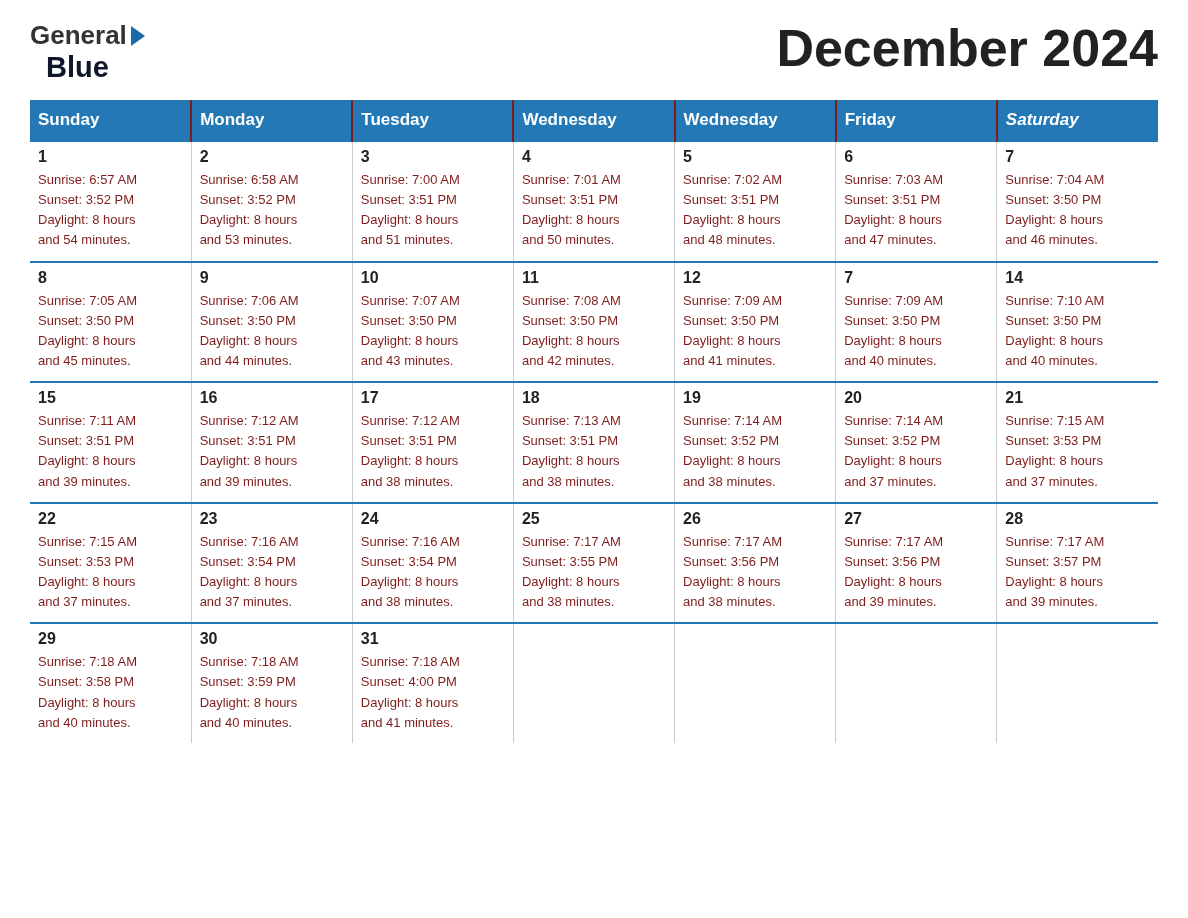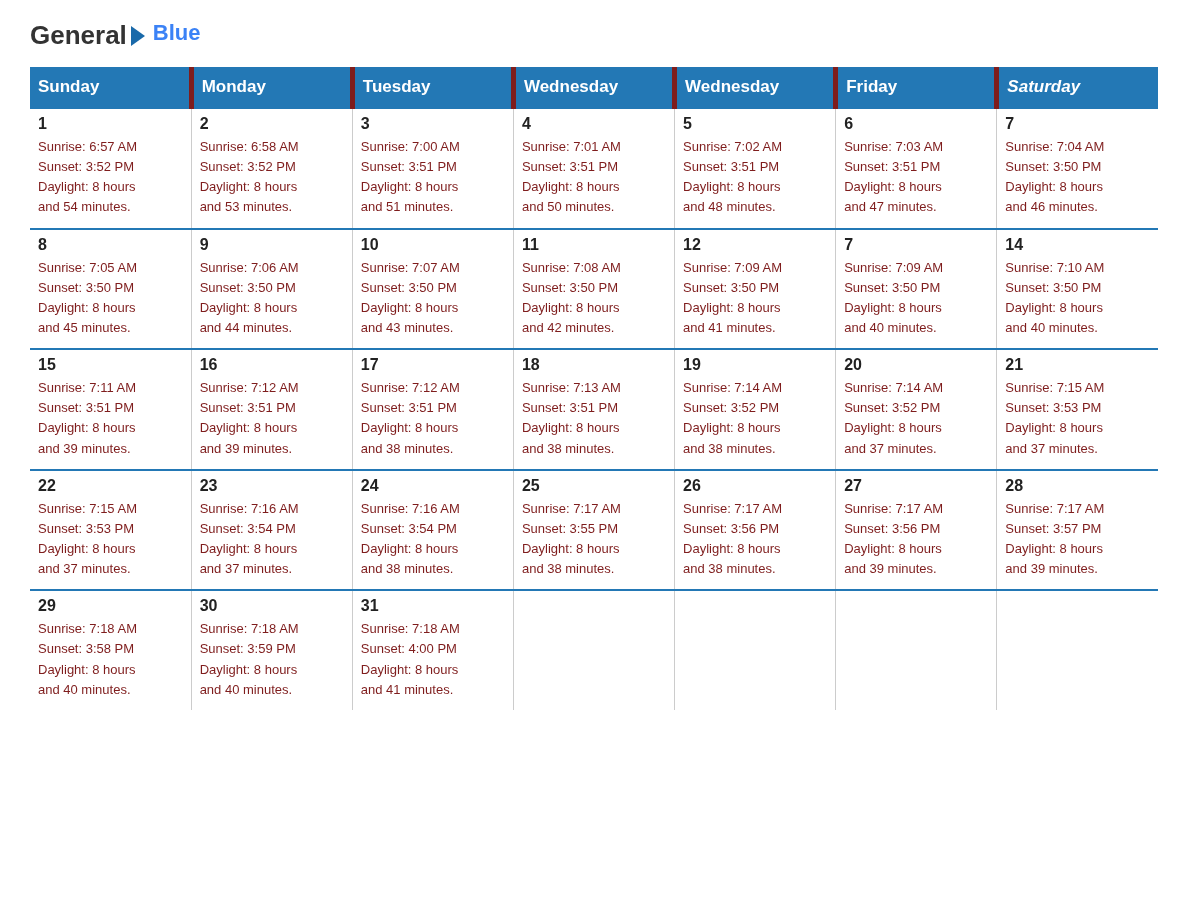--- a/index.html
+++ b/index.html
@@ -11,45 +11,46 @@
       min-height: 918px;
     }
     .header {
       display: flex;
       justify-content: space-between;
       align-items: flex-start;
       margin-bottom: 16px;
     }
     .logo {
       display: flex;
+      flex-direction: column;
       align-items: flex-start;
     }
     .logo-top {
       display: flex;
       align-items: center;
     }
     .logo-general {
       font-size: 26px;
       font-weight: bold;
       color: #333;
     }
     .logo-triangle {
       width: 0;
       height: 0;
       border-left: 14px solid #1a6aaa;
       border-top: 10px solid transparent;
       border-bottom: 10px solid transparent;
       margin-left: 4px;
     }
     .logo-bottom {
-      font-size: 22px;
-      font-weight: bold;
-      color: #3b82f6;
+      font-size: 29px;
+      font-weight: bold;
+      color: #0f172a;
       margin-top: -6px;
-      margin-left: 8px;
+      margin-left: 16px;
     }
     .title-area {
       text-align: right;
     }
     .month-title {
       font-size: 52px;
       font-weight: bold;
       color: #222;
       line-height: 1.1;
     }
@@ -63,21 +64,21 @@
       border-collapse: collapse;
       table-layout: fixed;
     }
     .calendar thead tr th {
       background-color: #2378b5;
       color: #fff;
       font-size: 17px;
       font-weight: bold;
       padding: 10px 8px;
       text-align: left;
-      border-right: 5px solid #7f1d1d;
+      border-right: 2px solid #7f1d1d;
     }
     .calendar thead tr th:last-child {
       border-right: none;
       font-style: italic;
     }
     .calendar tbody tr td {
       vertical-align: top;
       padding: 6px 8px 10px 8px;
       border-top: 2px solid #2378b5;
       border-right: 1px solid #ccc;
@@ -111,20 +112,21 @@
   <div class="logo">
     <div class="logo-top">
       <span class="logo-general">General</span>
       <div class="logo-triangle"></div>
     </div>
     <div>
       <span class="logo-bottom">Blue</span>
     </div>
   </div>
   <div class="title-area">
+    <div class="month-title">December 2024</div>
   </div>
 </div>
 
 <table class="calendar">
   <thead>
     <tr>
       <th>Sunday</th>
       <th>Monday</th>
       <th>Tuesday</th>
       <th>Wednesday</th>

